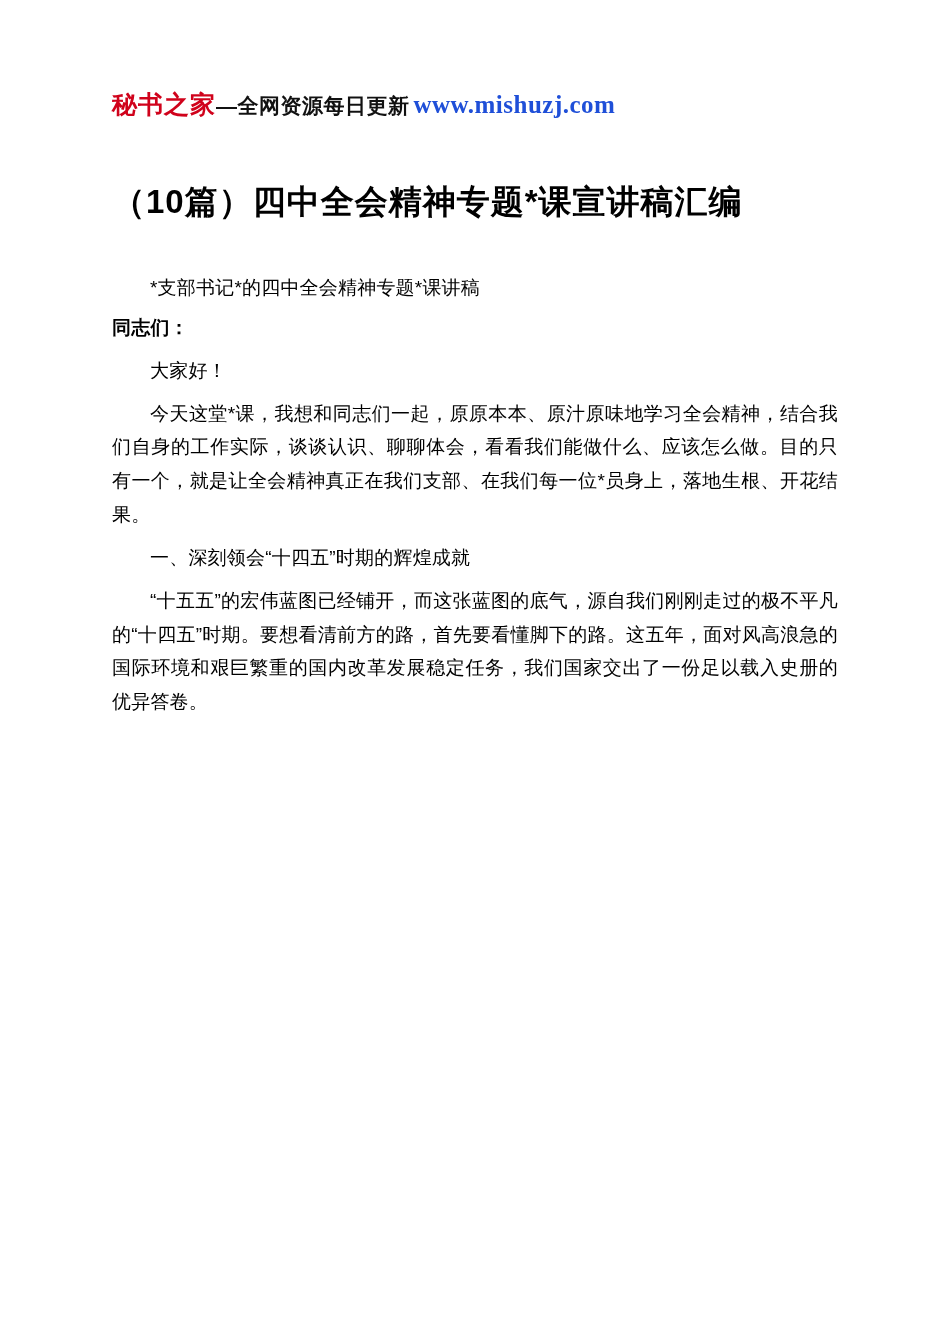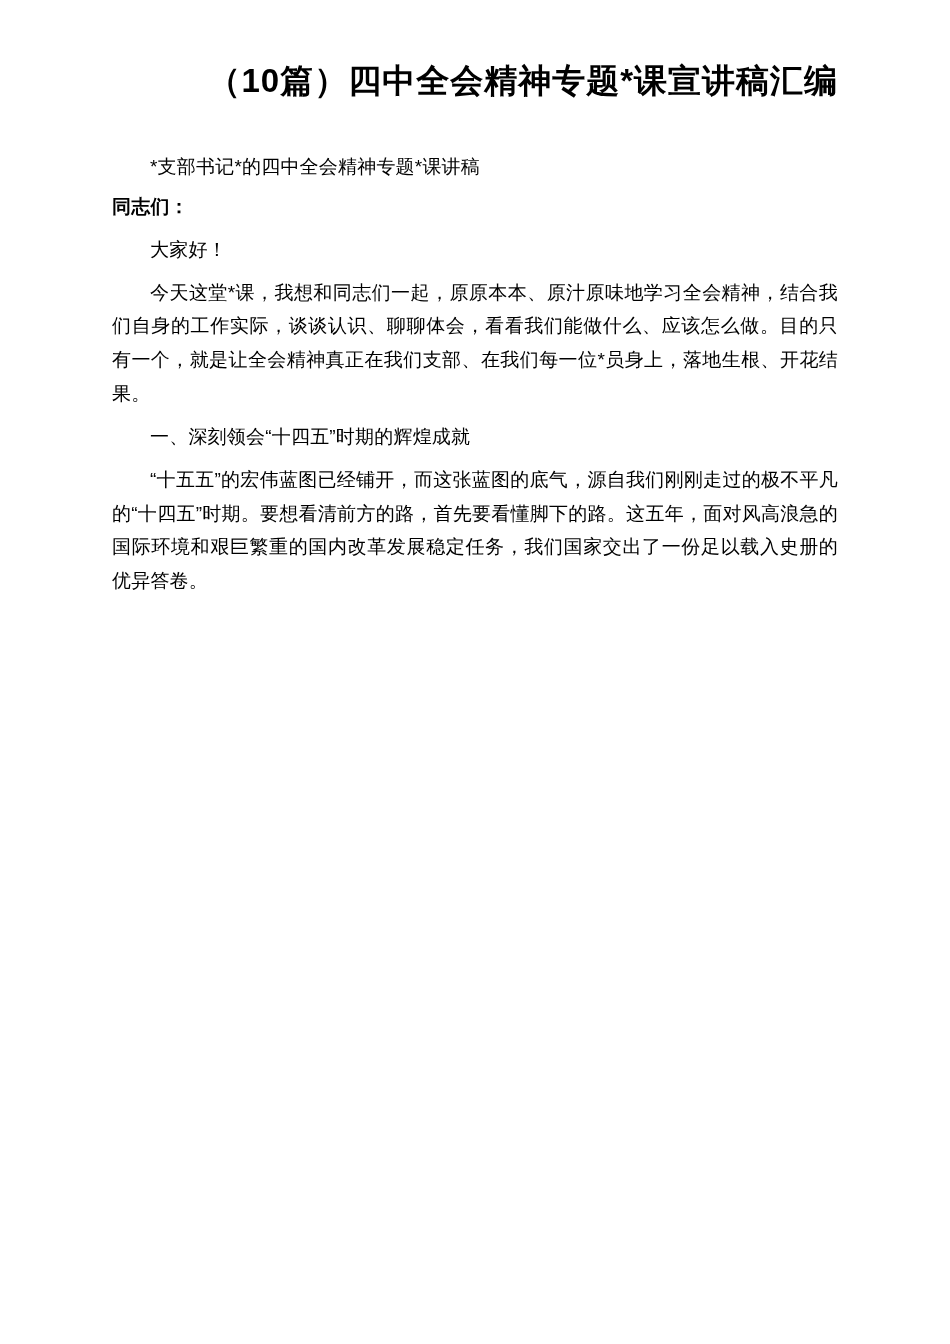--- a/index.html
+++ b/index.html
@@ -47,21 +47,21 @@
     color: #1f4fd8;
     font-size: 25px;
     font-family: "Liberation Serif", "DejaVu Serif", serif;
     margin-left: 4px;
   }
   
   .doc-title {
     margin-top: 58px;
     font-size: 33px;
     font-weight: bold;
-    text-align: right;
+    text-align: left;
     letter-spacing: 1px;
     line-height: 1.4;
   }
   
   .body-copy {
     margin-top: 46px;
   }
   p.para {
     margin: 0 0 9px 0;
     font-size: 19px;
@@ -80,20 +80,23 @@
   p.subtitle {
     text-indent: 2em;
     margin-bottom: 6px;
   }
 </style>
 </head>
 <body>
 
 <div class="page">
 
+  <div class="header">
+    <span class="brand">秘书之家</span><span class="sep">—</span><span class="tagline">全网资源每日更新</span><span class="url">www.mishuzj.com</span>
+  </div>
 
   <h1 class="doc-title">（10篇）四中全会精神专题*课宣讲稿汇编</h1>
 
   <div class="body-copy">
     <p class="para subtitle">*支部书记*的四中全会精神专题*课讲稿</p>
     <p class="para noindent">同志们：</p>
     <p class="para indent">大家好！</p>
     <p class="para indent">今天这堂*课，我想和同志们一起，原原本本、原汁原味地学习全会精神，结合我们自身的工作实际，谈谈认识、聊聊体会，看看我们能做什么、应该怎么做。目的只有一个，就是让全会精神真正在我们支部、在我们每一位*员身上，落地生根、开花结果。</p>
     <p class="para indent">一、深刻领会“十四五”时期的辉煌成就</p>
     <p class="para indent">“十五五”的宏伟蓝图已经铺开，而这张蓝图的底气，源自我们刚刚走过的极不平凡的“十四五”时期。要想看清前方的路，首先要看懂脚下的路。这五年，面对风高浪急的国际环境和艰巨繁重的国内改革发展稳定任务，我们国家交出了一份足以载入史册的优异答卷。</p>

